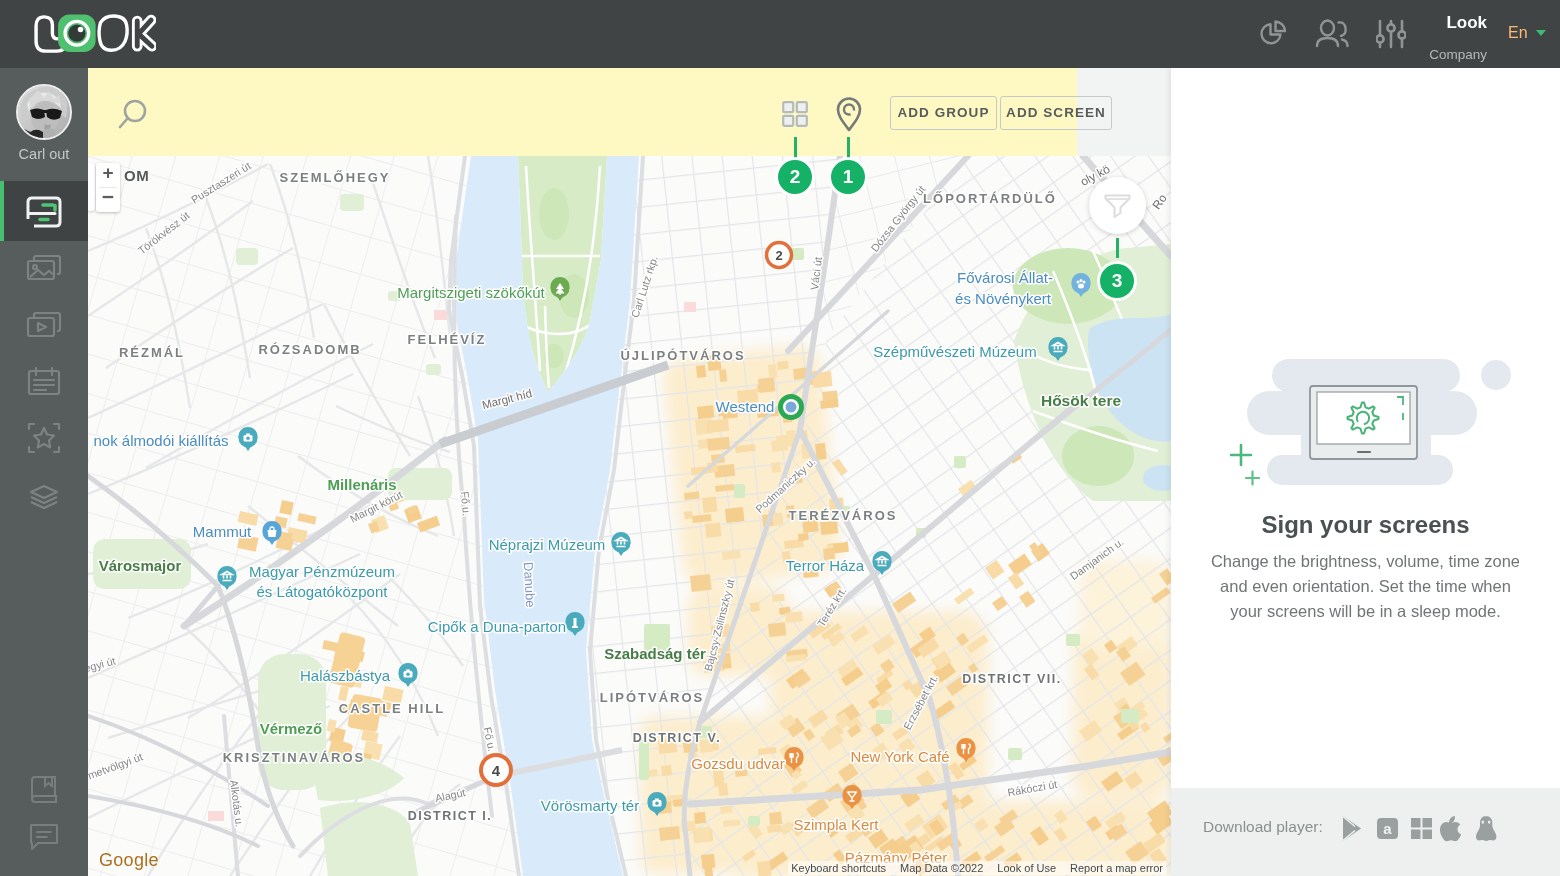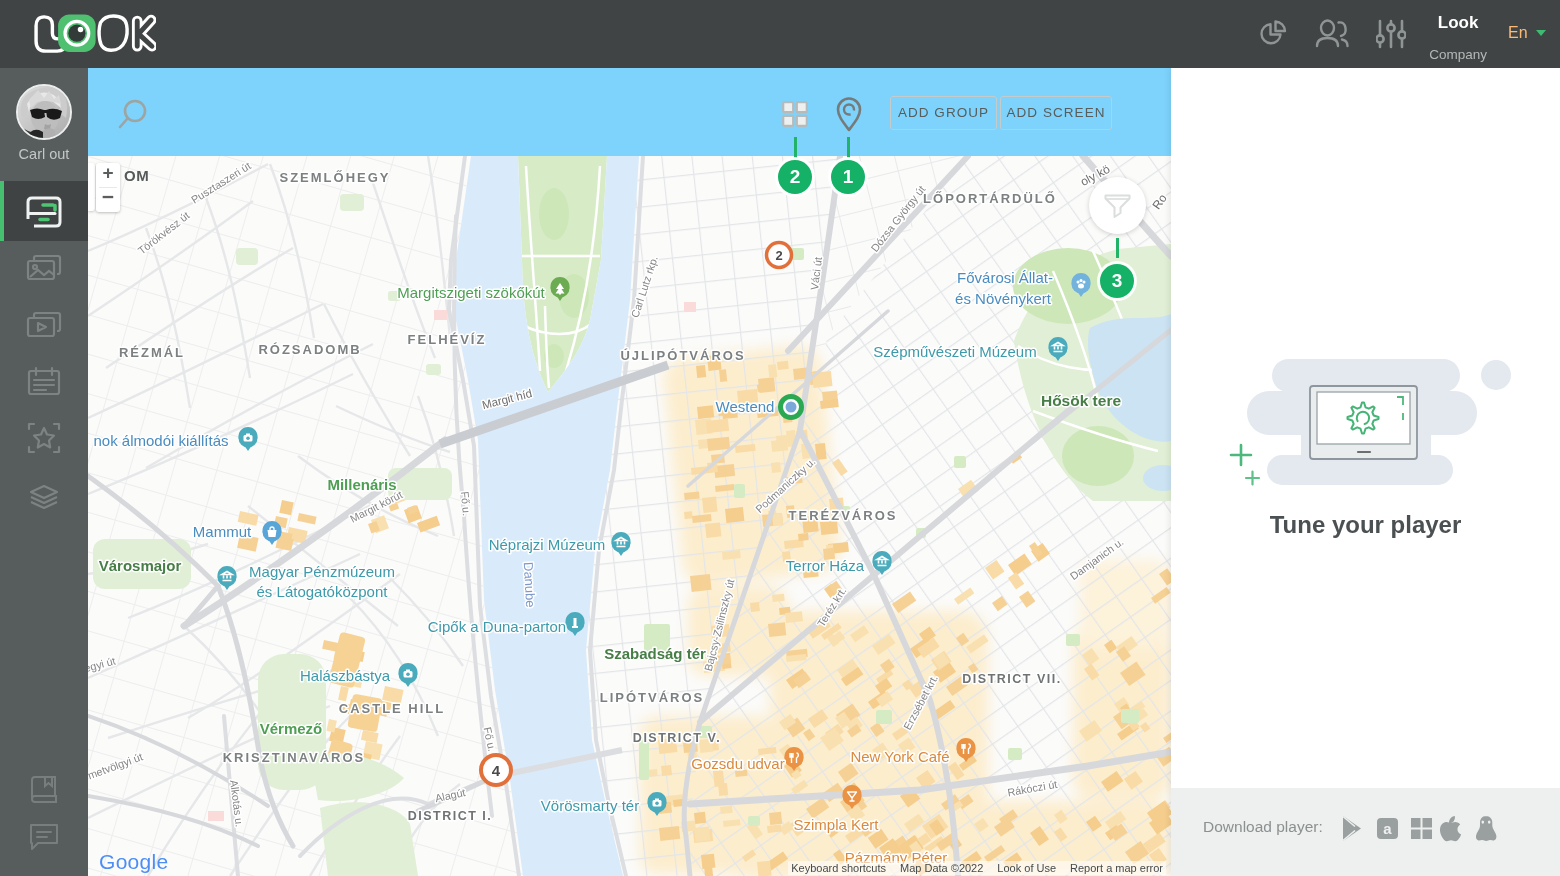--- a/index.html
+++ b/index.html
@@ -1,48 +1,48 @@
 <!DOCTYPE html>
 <html><head>
 <meta charset="utf-8">
 <style>
 * { margin:0; padding:0; box-sizing:border-box; }
 html,body { width:1560px; height:876px; overflow:hidden; font-family:"Liberation Sans", sans-serif; }
 body { position:relative; background:#fff; }
 .abs { position:absolute; }
 
 .header { position:absolute; left:0; top:0; width:1560px; height:68px; background:#404444; z-index:30; }
-.acct { position:absolute; right:73px; top:13px; text-align:center; }
+.acct { position:absolute; right:73px; top:13px; text-align:right; }
 .acct .nm { color:#fff; font-size:17px; font-weight:700; line-height:20px; }
 .acct .co { color:#b4b9b8; font-size:13.5px; line-height:17px; margin-top:13px; }
 .lang { position:absolute; right:14px; top:24px; color:#fdba74; font-size:16px; }
 .lang .tri { display:inline-block; width:0; height:0; border-left:5px solid transparent; border-right:5px solid transparent; border-top:6px solid #3dbb70; margin-left:4px; vertical-align:2px; }
 
 .sidebar { position:absolute; left:0; top:68px; width:88px; height:808px; background:#575c5c; z-index:25; }
 .avatar { position:absolute; left:16px; top:16px; width:56px; height:56px; border-radius:50%; overflow:hidden; border:2.5px solid #eceeee; background:#bfbfbf; }
 .signout { position:absolute; left:0; top:78px; width:88px; text-align:center; color:#c3c8c7; font-size:14.5px; }
 .navactive { position:absolute; left:0; top:113px; width:88px; height:60px; background:#3f4343; }
 .navstripe { position:absolute; left:0; top:113px; width:4px; height:60px; background:#47bf71; }
 
 .main { position:absolute; left:88px; top:68px; width:1083px; height:808px; background:#f2f4f3; }
-.toolbar { position:absolute; left:0; top:0; width:1083px; height:88px; background:#7dd3fc; z-index:10; }
+.toolbar { position:absolute; left:0; top:0; width:989px; height:88px; background:#fef9c3; z-index:10;font-weight:bold; }
 .btn { position:absolute; top:28px; height:34px; border:1px solid #c6cac9; border-radius:3px; color:#585d5c; font-size:13.5px; letter-spacing:1.05px; text-align:center; line-height:32px; background:transparent; }
 #btn-group { left:802px; width:107px; }
 #btn-screen { left:912px; width:112px; }
 
 .mapwrap { position:absolute; left:0; top:88px; width:1083px; height:720px; overflow:hidden; background:#fbfbfa; }
 
 .badge { position:absolute; width:34px; height:34px; border-radius:50%; background:#14b166; color:#fff; font-weight:700; font-size:19px; line-height:34px; text-align:center; box-shadow:0 0 0 3px rgba(255,255,255,0.9); z-index:12; }
 .vline { position:absolute; width:3px; background:#22b369; z-index:12; }
 .fab { position:absolute; width:57px; height:57px; background:#fff; border-radius:50%; box-shadow:0 1px 5px rgba(0,0,0,0.18); z-index:11; }
 .zoomctl { position:absolute; left:8px; top:7px; width:24px; height:49px; background:#fff; border-radius:3px; box-shadow:0 1px 3px rgba(0,0,0,0.25); z-index:11; color:#5a5e5e; }
 .zoomctl .zp { position:absolute; left:0; top:-1px; width:24px; text-align:center; font-size:19px; font-weight:700; }
 .zoomctl .zm { position:absolute; left:0; top:22px; width:24px; text-align:center; font-size:21px; font-weight:700; }
 .omtxt { position:absolute; left:36px; top:11px; font-size:15px; font-weight:700; color:#55595a; z-index:11; letter-spacing:.5px; }
-.glogo { position:absolute; left:11px; top:694px; font-size:21px; font-weight:500; color:#3b82f6; letter-spacing:.3px; z-index:11; opacity:.9; }
+.glogo { position:absolute; left:11px; top:694px; font-size:18px; font-weight:500; color:#a16207; letter-spacing:.3px; z-index:11; opacity:.9; }
 .attrib { position:absolute; right:5px; top:705px; font-size:11px; color:#454a4a; z-index:11; background:rgba(255,255,255,0.55); padding:1px 3px; }
 .attrib span { margin-left:14px; }
 
 .panel { position:absolute; left:1171px; top:68px; width:389px; height:808px; background:#fff; z-index:20; box-shadow:-2px 0 6px rgba(0,0,0,0.08); }
 .panel h2 { position:absolute; left:0; top:443px; width:389px; text-align:center; font-size:24px; color:#4b5052; }
 .panel p { position:absolute; left:24px; top:481px; width:341px; text-align:center; font-size:16.5px; line-height:25px; color:#707576; }
 .dlbar { position:absolute; left:0; top:720px; width:389px; height:104px; background:#eef0ef; }
 .dltxt { position:absolute; left:32px; top:30px; font-size:15.5px; color:#8b9090; }
 </style>
 </head>
@@ -816,21 +816,22 @@
       <rect x="99" y="33" width="107" height="73" rx="3" fill="#e9edee" stroke="#8f979e" stroke-width="1.8"></rect>
       <rect x="106" y="39" width="93" height="52" fill="#fff" stroke="#9aa2a8" stroke-width="1.3"></rect>
       <path d="M147,99 H159" stroke="#6a7070" stroke-width="2.2" stroke-linecap="round"></path>
       <path d="M186,44 h6 v8 M192,60 v7" fill="none" stroke="#4db87c" stroke-width="1.8"></path>
     </g>
     <g fill="none" stroke="#45b476" stroke-width="2" stroke-linejoin="round">
       <path d="M162.7,62.5 L167.5,64.0 L167.5,66.0 L162.7,67.5 L161.3,70.8 L163.6,75.2 L162.2,76.6 L157.8,74.3 L154.5,75.7 L153.0,80.5 L151.0,80.5 L149.5,75.7 L146.2,74.3 L141.8,76.6 L140.4,75.2 L142.7,70.8 L141.3,67.5 L136.5,66.0 L136.5,64.0 L141.3,62.5 L142.7,59.2 L140.4,54.8 L141.8,53.4 L146.2,55.7 L149.5,54.3 L151.0,49.5 L153.0,49.5 L154.5,54.3 L157.8,55.7 L162.2,53.4 L163.6,54.8 L161.3,59.2 Z"></path>
       <path d="M146.6,68.1 A6.2,6.2 0 1 1 153.6,71.0" stroke-linecap="round"></path>
     </g>
   </svg>
-  <h2>Tune your player</h2>
+  <h2>Sign your screens</h2>
+  <p>Change the brightness, volume, time zone<br>and even orientation. Set the time when<br>your screens will be in a sleep mode.</p>
   <div class="dlbar">
     <div class="dltxt">Download player:</div>
     <svg class="abs" style="left:170px;top:24px" width="190" height="40" viewBox="0 0 190 40" fill="#9aa0a0">
 
       <path d="M2,4 L20,16.5 L2,29 Z"></path>
       <path d="M2,4.5 L14,14.5 M2,28.5 L14,18.5" stroke="#eef0ef" stroke-width="1.6" fill="none"></path>
 
       <rect x="36" y="6" width="21" height="21" rx="4"></rect>
       <text x="46.5" y="22" font-size="15" font-weight="700" fill="#eef0ef" text-anchor="middle">a</text>
 

